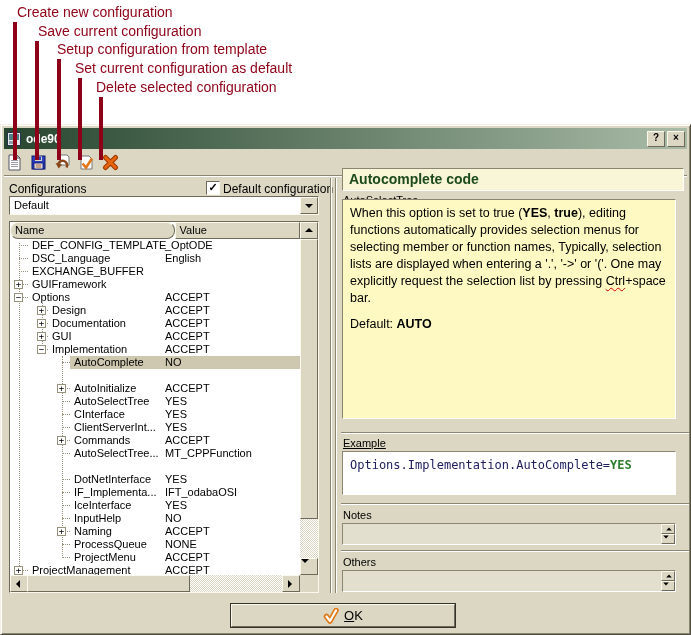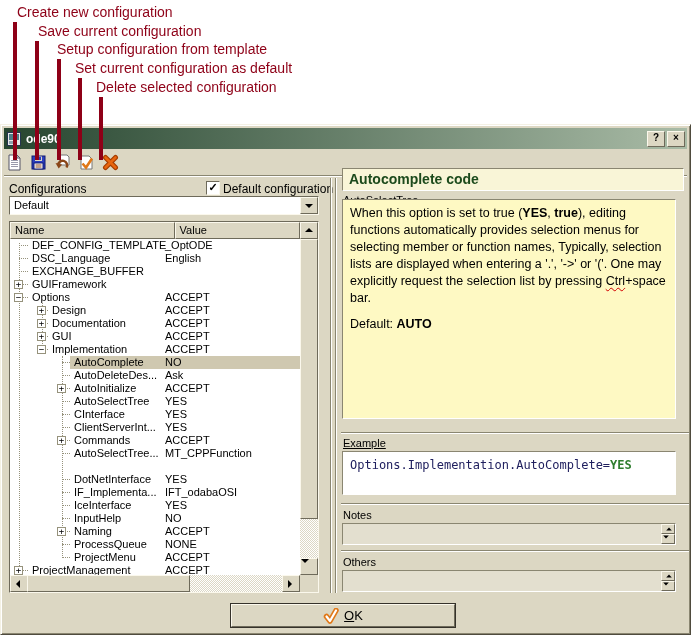--- a/index.html
+++ b/index.html
@@ -52,21 +52,21 @@
   .tri-up{width:0;height:0;border-left:4px solid transparent;border-right:4px solid transparent;border-bottom:4px solid #000;}
   .tri-left{width:0;height:0;border-top:4px solid transparent;border-bottom:4px solid transparent;border-right:4px solid #000;}
   .tri-right{width:0;height:0;border-top:4px solid transparent;border-bottom:4px solid transparent;border-left:4px solid #000;}
 
   
   #tablebox{position:absolute;left:8px;top:96px;width:308px;height:370px;background:#fff;
       border:1px solid;border-color:#6e6a5a #fbf8ec #fbf8ec #6e6a5a;}
   .thead{position:absolute;left:0;top:0;width:290px;height:17px;display:flex;}
   .hcell{background:#dcd7c3;border:1px solid;border-color:#fbf8ec #6e6a5a #6e6a5a #fbf8ec;
       font-size:11px;line-height:14px;padding-left:4px;box-sizing:border-box;}
-  .hc0{width:180px;} .hc1{width:137px;}
+  .hc0{width:180px;border-radius:8px;} .hc1{width:137px;}
   #tree-rows{position:absolute;left:0;top:17px;width:290px;height:336px;overflow:hidden;background:#fff;}
   .trow{position:absolute;left:0;width:290px;height:13px;font-size:11px;line-height:13px;}
   .trow .nm,.trow .vl{position:absolute;top:0;white-space:nowrap;color:#000;z-index:2;}
   .trow .vl{left:155px;}
   .selbg{position:absolute;left:60px;right:0;top:0;height:13px;background:#cfc8b0;z-index:1;}
   .stub{position:absolute;top:6px;border-top:1px dotted #96927c;z-index:1;}
   .ebox{position:absolute;top:2px;width:9px;height:9px;background:#fff;border:1px solid #96927c;
       box-sizing:border-box;font-size:9px;line-height:6px;text-align:center;font-family:"DejaVu Sans Mono",monospace;z-index:3;}
   .spine{position:absolute;width:0;border-left:1px dotted #96927c;z-index:0;}
   .sp0{left:9px;top:4px;height:327px;} .sp1{left:32px;top:64px;height:47px;} .sp2{left:52px;top:117px;height:202px;}
@@ -267,25 +267,20 @@
             <div class="ebox" style="left: 27px;">−</div>
             <span class="nm" style="left: 42px;">Implementation</span>
             <span class="vl">ACCEPT</span>
           </div>
           <div class="trow" style="top: 117px;">
             <div class="selbg"></div>
             <div class="stub" style="left: 52px; width: 8px;"></div>
             <span class="nm" style="left: 64px;">AutoComplete</span>
             <span class="vl">NO</span>
           </div>
-          <div class="trow" style="top: 130px;">
-            <div class="stub" style="left: 52px; width: 8px;"></div>
-            <span class="nm" style="left: 64px;">AutoDeleteDes...</span>
-            <span class="vl">Ask</span>
-          </div>
           <div class="trow" style="top: 143px;">
             <div class="stub" style="left: 52px; width: 8px;"></div>
             <div class="ebox" style="left: 47px;">+</div>
             <span class="nm" style="left: 64px;">AutoInitialize</span>
             <span class="vl">ACCEPT</span>
           </div>
           <div class="trow" style="top: 156px;">
             <div class="stub" style="left: 52px; width: 8px;"></div>
             <span class="nm" style="left: 64px;">AutoSelectTree</span>
             <span class="vl">YES</span>

